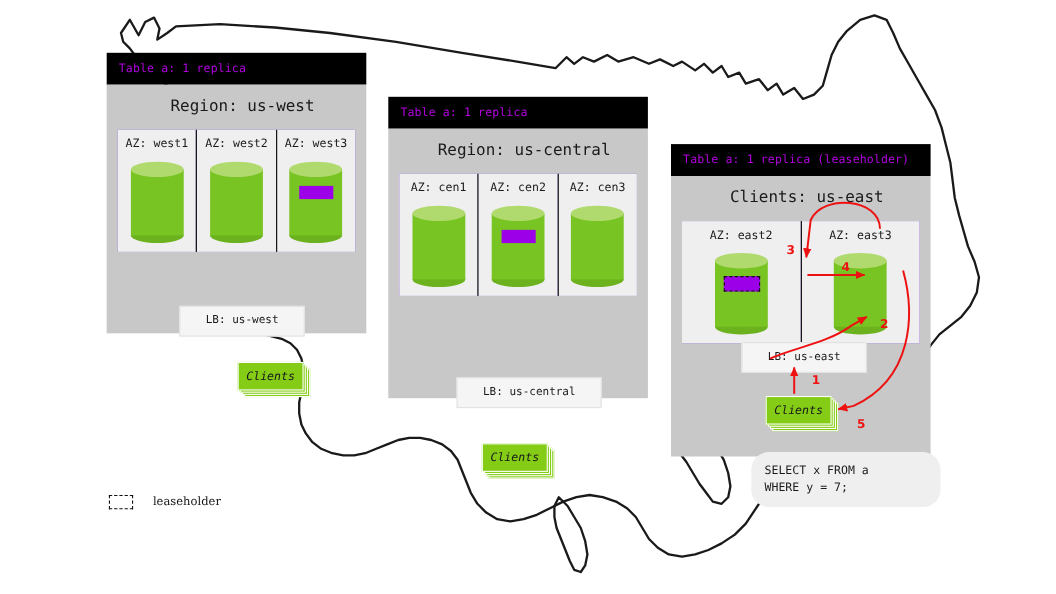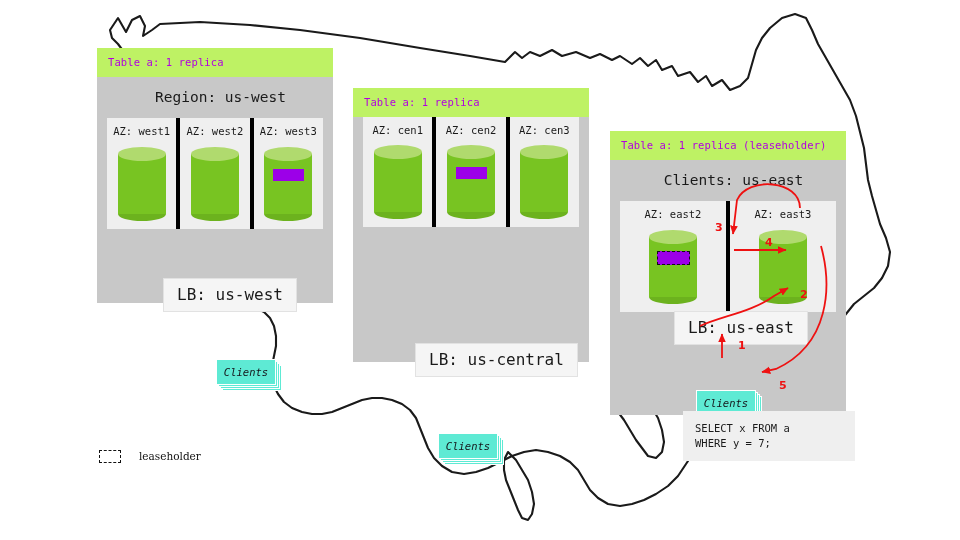--- a/index.html
+++ b/index.html
@@ -8,40 +8,40 @@
     background:#ffffff;
     font-family:"DejaVu Sans Mono","Liberation Mono",monospace;
   }
   #stage{position:absolute;inset:0;width:960px;height:540px;}
 
   .map-layer{position:absolute;left:0;top:0;width:960px;height:540px;z-index:1;}
 
   
   .region{position:absolute;z-index:3;}
   .rep-bar{
-    background:#bef264;
+    background:#000000;
     color:#b200e0;
     font-size:10.5px;
     line-height:1;
     padding:9px 0 9px 11px;
     letter-spacing:.1px;
     white-space:nowrap;
   }
   .region-body{background:#c8c8c8;padding:0;}
   .region-title{
     color:#1a1a1a;font-size:14.5px;line-height:1;
     padding:13px 0 14px 11px;white-space:nowrap;text-align:center;
   }
   .az-row{display:flex;background:#6d28d9;margin:0 10px;}
   .az{
     flex:1 1 0;background:#efefef;position:relative;
     padding:8px 0 10px 0;
     display:flex;flex-direction:column;align-items:center;
   }
-  .az + .az{border-left:4px solid #000000;}
+  .az + .az{border-left:1px solid #000000;}
   .az-label{font-size:10.5px;color:#1a1a1a;line-height:1;margin-bottom:10px;white-space:nowrap;}
 
   
   .cyl{position:relative;width:48px;height:72px;}
   .cyl .body{
     position:absolute;left:0;top:7px;width:48px;height:60px;
     background:#78c422;
   }
   .cyl .top{
     position:absolute;left:0;top:0;width:48px;height:14px;
@@ -53,27 +53,27 @@
   }
   .replica{
     position:absolute;left:9px;top:22px;width:31px;height:12px;
     background:#9c00e8;z-index:5;
   }
   .replica.lease{border:1.6px dashed #111;left:8px;top:21px;}
 
   
   .lb{
     position:absolute;background:#f5f5f5;border:1px solid #e2e2e2;
-    font-size:16px;color:#1a1a1a;line-height:1;
-    padding:8px 13px;white-space:nowrap;text-align:center;z-index:6;
+    font-size:10px;color:#1a1a1a;line-height:1;
+    padding:8px 23px;white-space:nowrap;text-align:center;z-index:6;
   }
 
   
   .clients{position:absolute;width:58px;height:24px;z-index:6;}
-  .clients i{position:absolute;display:block;background:#5eead4;border:1px solid #ffffff;margin-top:30px;}
+  .clients i{position:absolute;display:block;background:#84cc16;border:1px solid #ffffff;}
   .clients i.s3{left:6px;top:6px;width:58px;height:24px;}
   .clients i.s2{left:4px;top:4px;width:58px;height:24px;}
   .clients i.s1{left:2px;top:2px;width:58px;height:24px;}
   .clients i.f{left:0;top:0;width:58px;height:24px;display:flex;align-items:center;justify-content:center;}
   .clients span{
     font-size:10.5px;color:#15151a;line-height:1;white-space:nowrap;
   }
 
   
   .sqlbox{
@@ -166,20 +166,21 @@
       <i class="s1"></i>
       <i class="f">
           <span>Clients</span>
         </i>
     </div>
   </div>
 
   <div class="region" style="left:353px;top:88px;width:236px;">
     <div class="rep-bar">Table a: 1 replica</div>
     <div class="region-body" style="height:245px;">
+      <div class="region-title">Region: us-central</div>
       <div class="az-row">
         <div class="az">
           <div class="az-label">AZ: cen1</div>
           <div class="cyl">
             <div class="bot"></div>
             <div class="body"></div>
             <div class="top"></div>
           </div>
         </div>
         <div class="az">
@@ -240,21 +241,21 @@
     <div class="clients" style="left:86px;top:229px;">
       <i class="s3"></i>
       <i class="s2"></i>
       <i class="s1"></i>
       <i class="f">
           <span>Clients</span>
         </i>
     </div>
   </div>
 
-  <div class="sqlbox" style="left:683px;top:411px;width:148px;">SELECT x FROM a
+  <div class="sqlbox" style="left:683px;top:411px;width:148px;border-radius:16px;">SELECT x FROM a
 WHERE y = 7;</div>
 
   <div class="legend" style="left:99px;top:450px;">
     <span class="swatch"></span>
     <span class="lbl">leaseholder</span>
   </div>
 
   <svg class="arrows" viewBox="0 0 960 540">
     <defs>
       <marker id="ah" viewBox="0 0 10 10" refX="8.5" refY="5" markerWidth="5.4" markerHeight="5.4" orient="auto-start-reverse">

